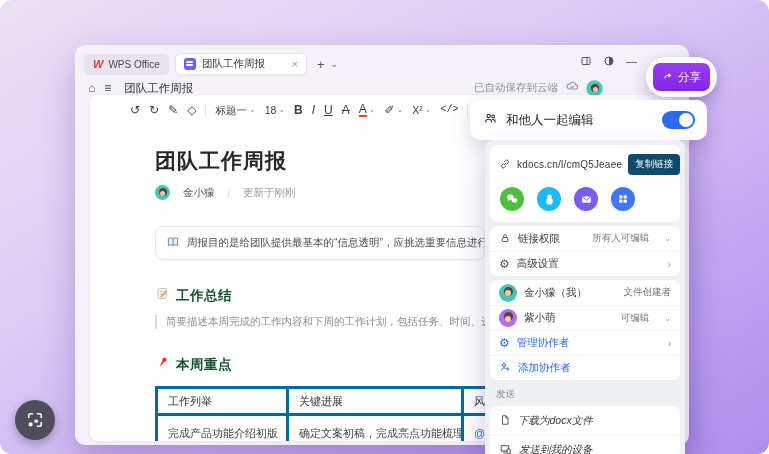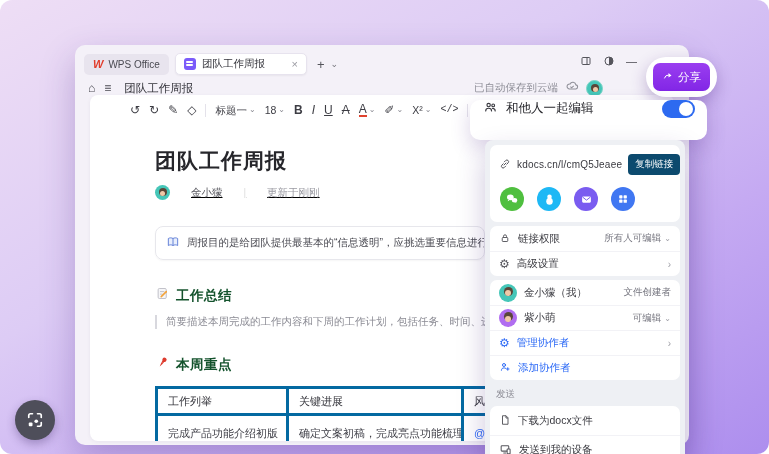--- a/index.html
+++ b/index.html
@@ -48,21 +48,21 @@
   .tb .c { font-size:8px; color:#8a8a92; }
   .tb-div { width:1px; height:13px; background:#e4e2ea; }
   .tb-style { font-size:10.5px; }
   .tb-b { font-weight:bold; } .tb-i { font-style:italic; } .tb-u { text-decoration:underline; }
   .tb-s { text-decoration:line-through; }
   .tb-color { border-bottom:2.5px solid #e0432f; padding-bottom:0; }
   .tb-code { font-family:"Liberation Mono","DejaVu Sans Mono",monospace; font-size:10px; }
 
   .page { padding:22px 0 0 65px; }
   .doc-title { font-size:21px; font-weight:bold; color:#26262b; letter-spacing:1px; }
-  .byline { display:flex; align-items:center; gap:21px; margin-top:10px;text-decoration:underline; }
+  .byline { display:flex; align-items:center; gap:13px; margin-top:10px; }
   .byline .mini-avatar { width:15px; height:15px; border-radius:50%; background:#45c6b8; position:relative; overflow:hidden; }
   .byline .mini-avatar:before { content:""; position:absolute; left:3.5px; top:2.5px; width:8px; height:8px; border-radius:50%; background:#5a4638; }
   .byline .mini-avatar:after { content:""; position:absolute; left:5px; top:5.5px; width:5px; height:5px; border-radius:50%; background:#f0c9a8; }
   .byline .name { font-size:10.5px; color:#55555c; }
   .byline .sep { color:#ddd; font-size:10px; }
   .byline .updated { font-size:10.5px; color:#9a9aa2; }
 
   .callout { display:flex; align-items:center; gap:7px; width:330px; margin-top:26px; padding:8px 10px;
              border:1px solid #e7e7ec; border-radius:8px; box-shadow:0 1px 2px rgba(0,0,0,.04);
              font-size:10.5px; color:#4a4a52; white-space:nowrap; overflow:hidden; }
@@ -80,46 +80,46 @@
 
   
   .share-spot { position:absolute; left:646px; top:57px; width:71px; height:40px; background:#fff;
                 border-radius:20px; box-shadow:0 6px 16px rgba(70,30,130,.3); }
   .share-btn { position:absolute; left:7px; top:6px; width:57px; height:28px; border-radius:7px;
                background:linear-gradient(180deg,#9a3ef0,#8226e6); display:flex; align-items:center; justify-content:center;
                gap:4px; color:#fff; font-size:11.5px; }
 
   
   .coedit { position:absolute; left:470px; top:100px; width:237px; height:40px; background:#fff; border-radius:10px;
-            box-shadow:0 8px 20px rgba(70,30,130,.2); display:flex; align-items:flex-start; padding:0 12px 0 13px; gap:8px; }
+            box-shadow:0 8px 20px rgba(70,30,130,.2); display:flex; align-items:center; padding:0 12px 0 13px; gap:8px; }
   .coedit-label { font-size:12.5px; color:#26262b; }
   .toggle { margin-left:auto; width:33px; height:18px; border-radius:9px; background:#2d6af0; position:relative; }
   .toggle:after { content:""; position:absolute; right:2px; top:2px; width:14px; height:14px; border-radius:50%; background:#fff; }
 
   
   .panel { position:absolute; left:485px; top:140px; width:200px; background:#eef0f4; border-radius:8px;
            box-shadow:0 14px 28px rgba(60,30,120,.25); padding:5px 5px 6px; }
   .card { background:#fff; border-radius:7px; margin-bottom:4px; }
   .linkrow { display:flex; align-items:center; gap:6px; padding:9px 8px 4px 9px; }
   .linkurl { font-size:10px; color:#3a3a40; letter-spacing:.2px; }
   .copybtn { margin-left:auto; background:#0c4a6e; color:#fff; font-size:9.5px; border-radius:4px; padding:4px 7px; white-space:nowrap; }
   .apps { display:flex; gap:13px; padding:8px 10px 11px; }
   .app { width:24px; height:24px; border-radius:50%; display:flex; align-items:center; justify-content:center; }
   .prow { display:flex; align-items:center; gap:7px; height:25px; padding:0 9px; font-size:10.5px; color:#3a3a40; }
   .prow + .prow { border-top:1px solid #f2f2f6; }
-  .prow .right { margin-left:auto; font-size:9.5px; color:#74747e; display:flex; align-items:center; gap:3px; }
+  .prow .right { margin-left:auto; font-size:9.5px; color:#74747e; display:flex; align-items:center; gap:15px; }
   .prow .chev { margin-left:auto; color:#a0a0a8; font-size:10px; }
   .prow .c2 { color:#a0a0a8; font-size:8px; }
   .blue { color:#2e6bf6; }
   .pav { width:18px; height:18px; border-radius:50%; position:relative; overflow:hidden; flex:0 0 auto; }
   .pav.teal { background:#45c6b8; } .pav.purp { background:#b06df0; }
   .pav:before { content:""; position:absolute; left:4.5px; top:3px; width:9px; height:9px; border-radius:50%; background:#5a4638; }
   .pav:after { content:""; position:absolute; left:6px; top:6.5px; width:6px; height:6px; border-radius:50%; background:#f0c9a8; }
   .send-label { font-size:9.5px; color:#8c8c95; margin:8px 0 5px 6px; }
-  .mrow { height:29px; }
+  .mrow { height:29px;font-style:italic; }
 
   
   .fab { position:absolute; left:15px; top:400px; width:40px; height:40px; border-radius:50%; background:#4e4e5a;
          box-shadow:0 4px 10px rgba(40,20,80,.3); display:flex; align-items:center; justify-content:center; }
 
   svg { flex:0 0 auto; }
 </style>
 </head>
 <body>
 

